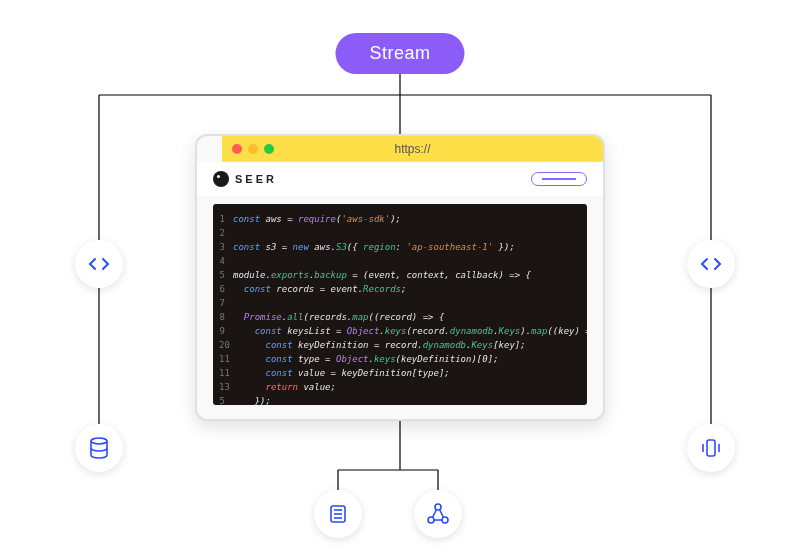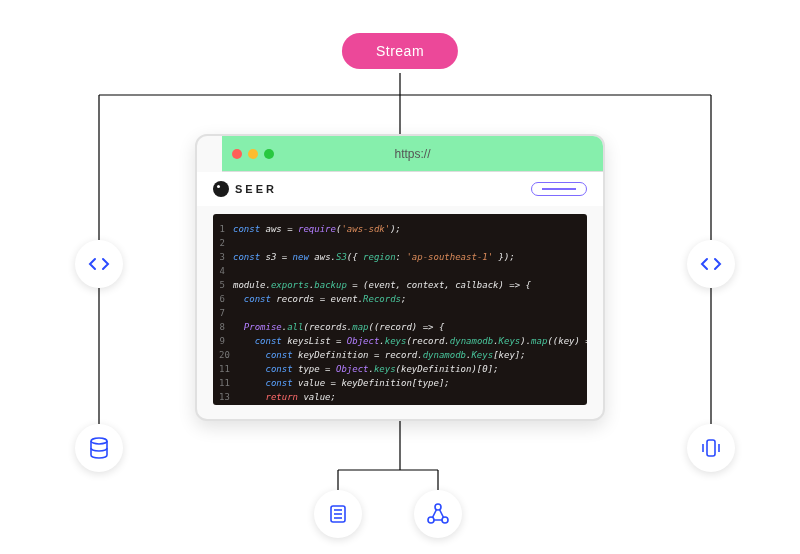--- a/index.html
+++ b/index.html
@@ -12,23 +12,23 @@
     overflow: hidden;
   }
   .canvas { position: relative; width: 100%; height: 100%; }
 
   
   .stream {
     position: absolute;
     left: 50%;
     top: 33px;
     transform: translateX(-50%);
-    background: #ec4899;
+    background: #8b5cf6;
     color: #fff;
-    font-size: 14px;
+    font-size: 18px;
     padding: 10px 34px;
     border-radius: 22px;
     letter-spacing: .5px;
   }
 
   
   .wires {
     position: absolute;
     inset: 0;
     width: 800px;
@@ -50,22 +50,22 @@
     height: 287px;
     background: #f9f9f9;
     border: 2px solid #e0e0e0;
     border-radius: 12px;
     box-shadow: 0 6px 18px rgba(0,0,0,.12);
     display: flex;
     flex-direction: column;
     overflow: hidden;
   }
   .titlebar {
-    height: 36px;
-    background: #86efac;
+    height: 26px;
+    background: #fde047;
     border-bottom: 1px solid #ddd;
     display: flex;
     align-items: center;
     position: relative;
     margin-left: 25px;
   }
   .lights {
     display: flex;
     gap: 6px;
     margin-left: 10px;

